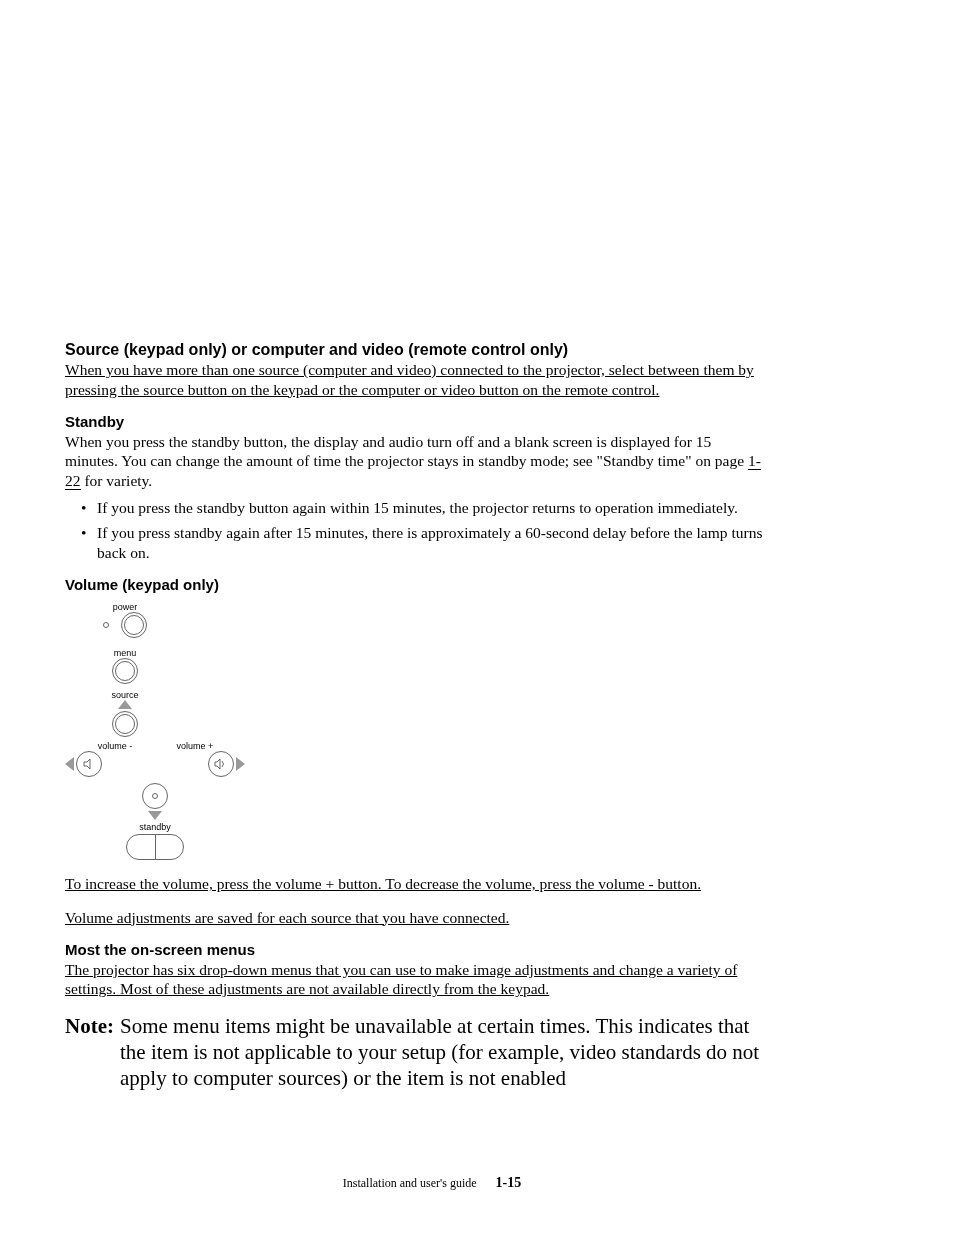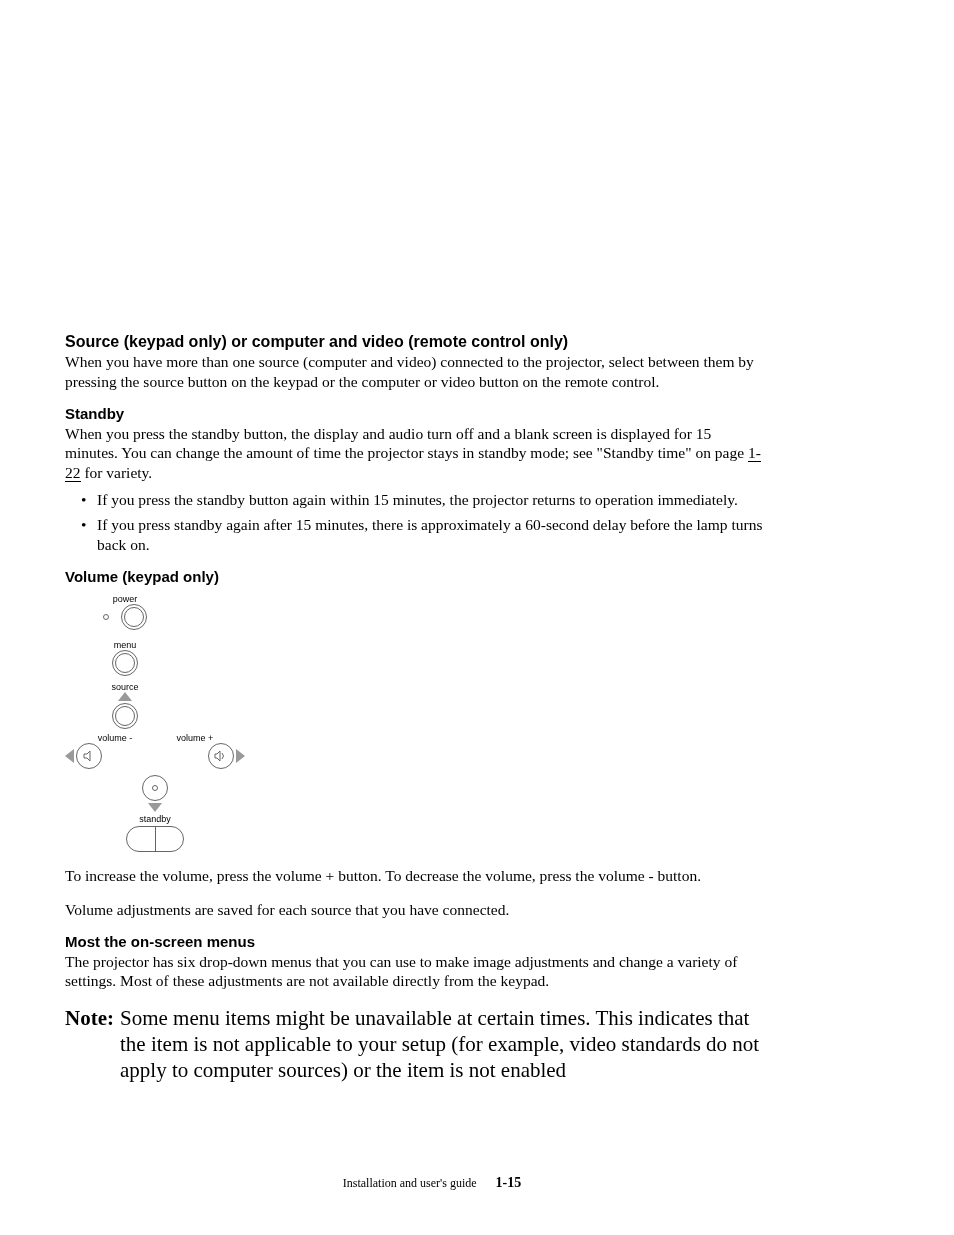--- a/index.html
+++ b/index.html
@@ -7,42 +7,42 @@
     width: 954px;
     height: 1235px;
     background: #fff;
     font-family: "Palatino Linotype", "Book Antiqua", Palatino, Georgia, serif;
     color: #000;
     position: relative;
   }
   .page {
     position: absolute;
     left: 65px;
-    top: 332px;
+    top: 340px;
     width: 700px;
   }
   .h1 {
     font-family: Arial, Helvetica, sans-serif;
     font-weight: bold;
     font-size: 16px;
     line-height: 1.2;
     margin-bottom: 1px;
   }
   .h2 {
     font-family: Arial, Helvetica, sans-serif;
     font-weight: bold;
     font-size: 15px;
     line-height: 1.2;
     margin-bottom: 1px;
   }
   .body-text {
     font-size: 15.5px;
     line-height: 1.25;
   }
-  .para { margin-bottom: 14px; }
+  .para { margin-bottom: 14px; text-decoration: underline; }
   .para-tight { margin-bottom: 8px; }
   .link {
     color: #000;
     text-decoration: none;
     border-bottom: 1px solid #000;
     padding-bottom: 0;
   }
   ul.bullets {
     list-style: none;
     padding-left: 16px;

